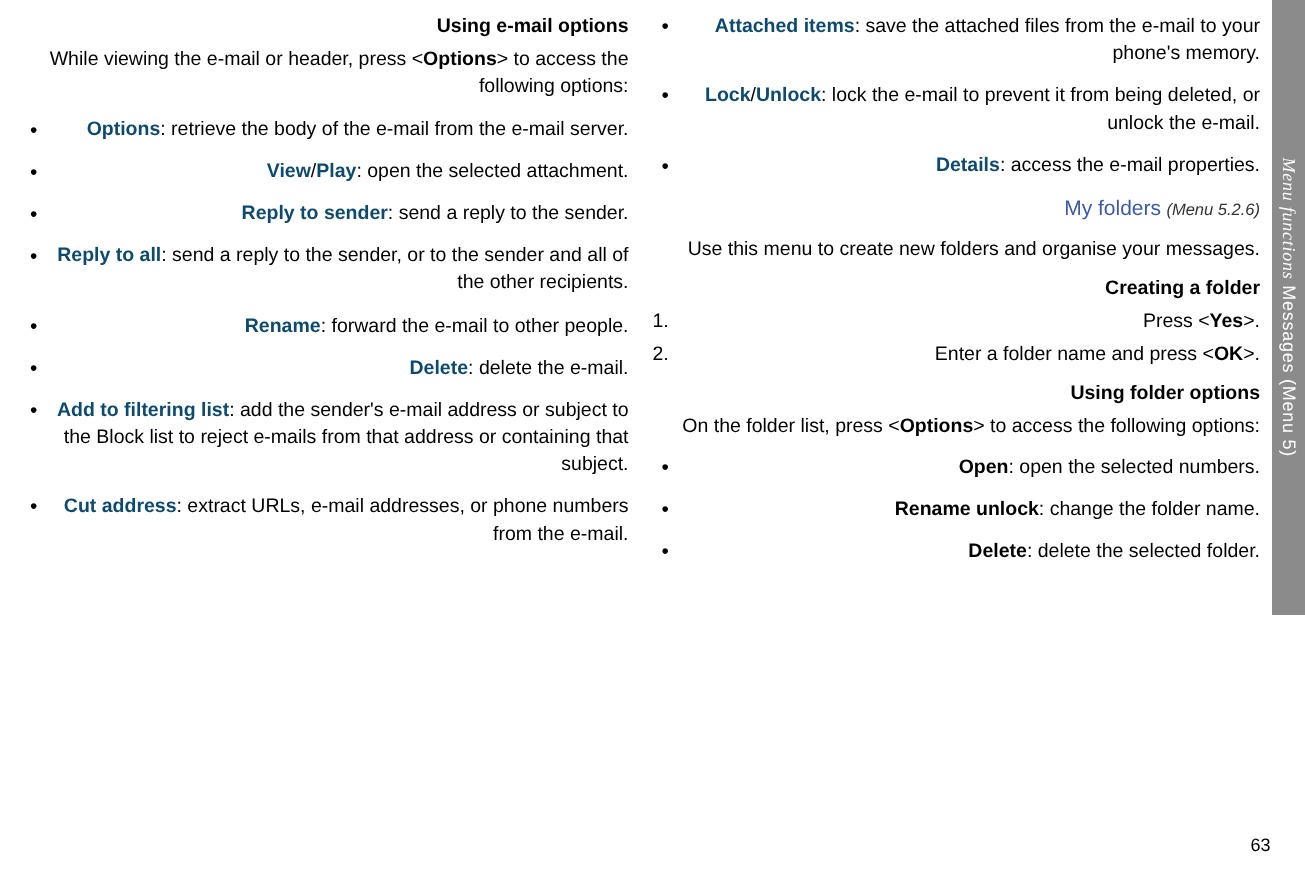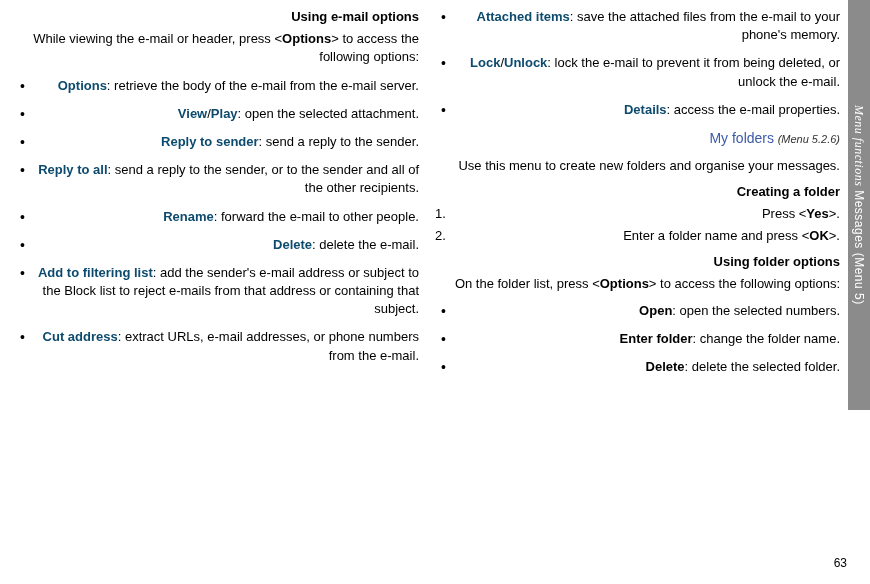--- a/index.html
+++ b/index.html
@@ -185,21 +185,21 @@
 
     <div class="section-title" style="margin-top:8px;">Using folder options</div>
     <div class="para-spacing">
       <span>On the folder list, press &lt;</span><span class="bold">Options</span><span>&gt; to access the following options:</span>
     </div>
     <ul class="bullet-list">
       <li class="bullet-item">
         <span class="option-name-black">Open</span><span>: open the selected numbers.</span>
       </li>
       <li class="bullet-item">
-        <span class="option-name-black">Enter folder</span><span>: change the folder name.</span>
+        <span class="option-name-black">Rename unlock</span><span>: change the folder name.</span>
       </li>
       <li class="bullet-item">
         <span class="option-name-black">Delete</span><span>: delete the selected folder.</span>
       </li>
     </ul>
   </div>
 </div>
 
 <div class="side-tab">
   <div class="side-tab-text">

